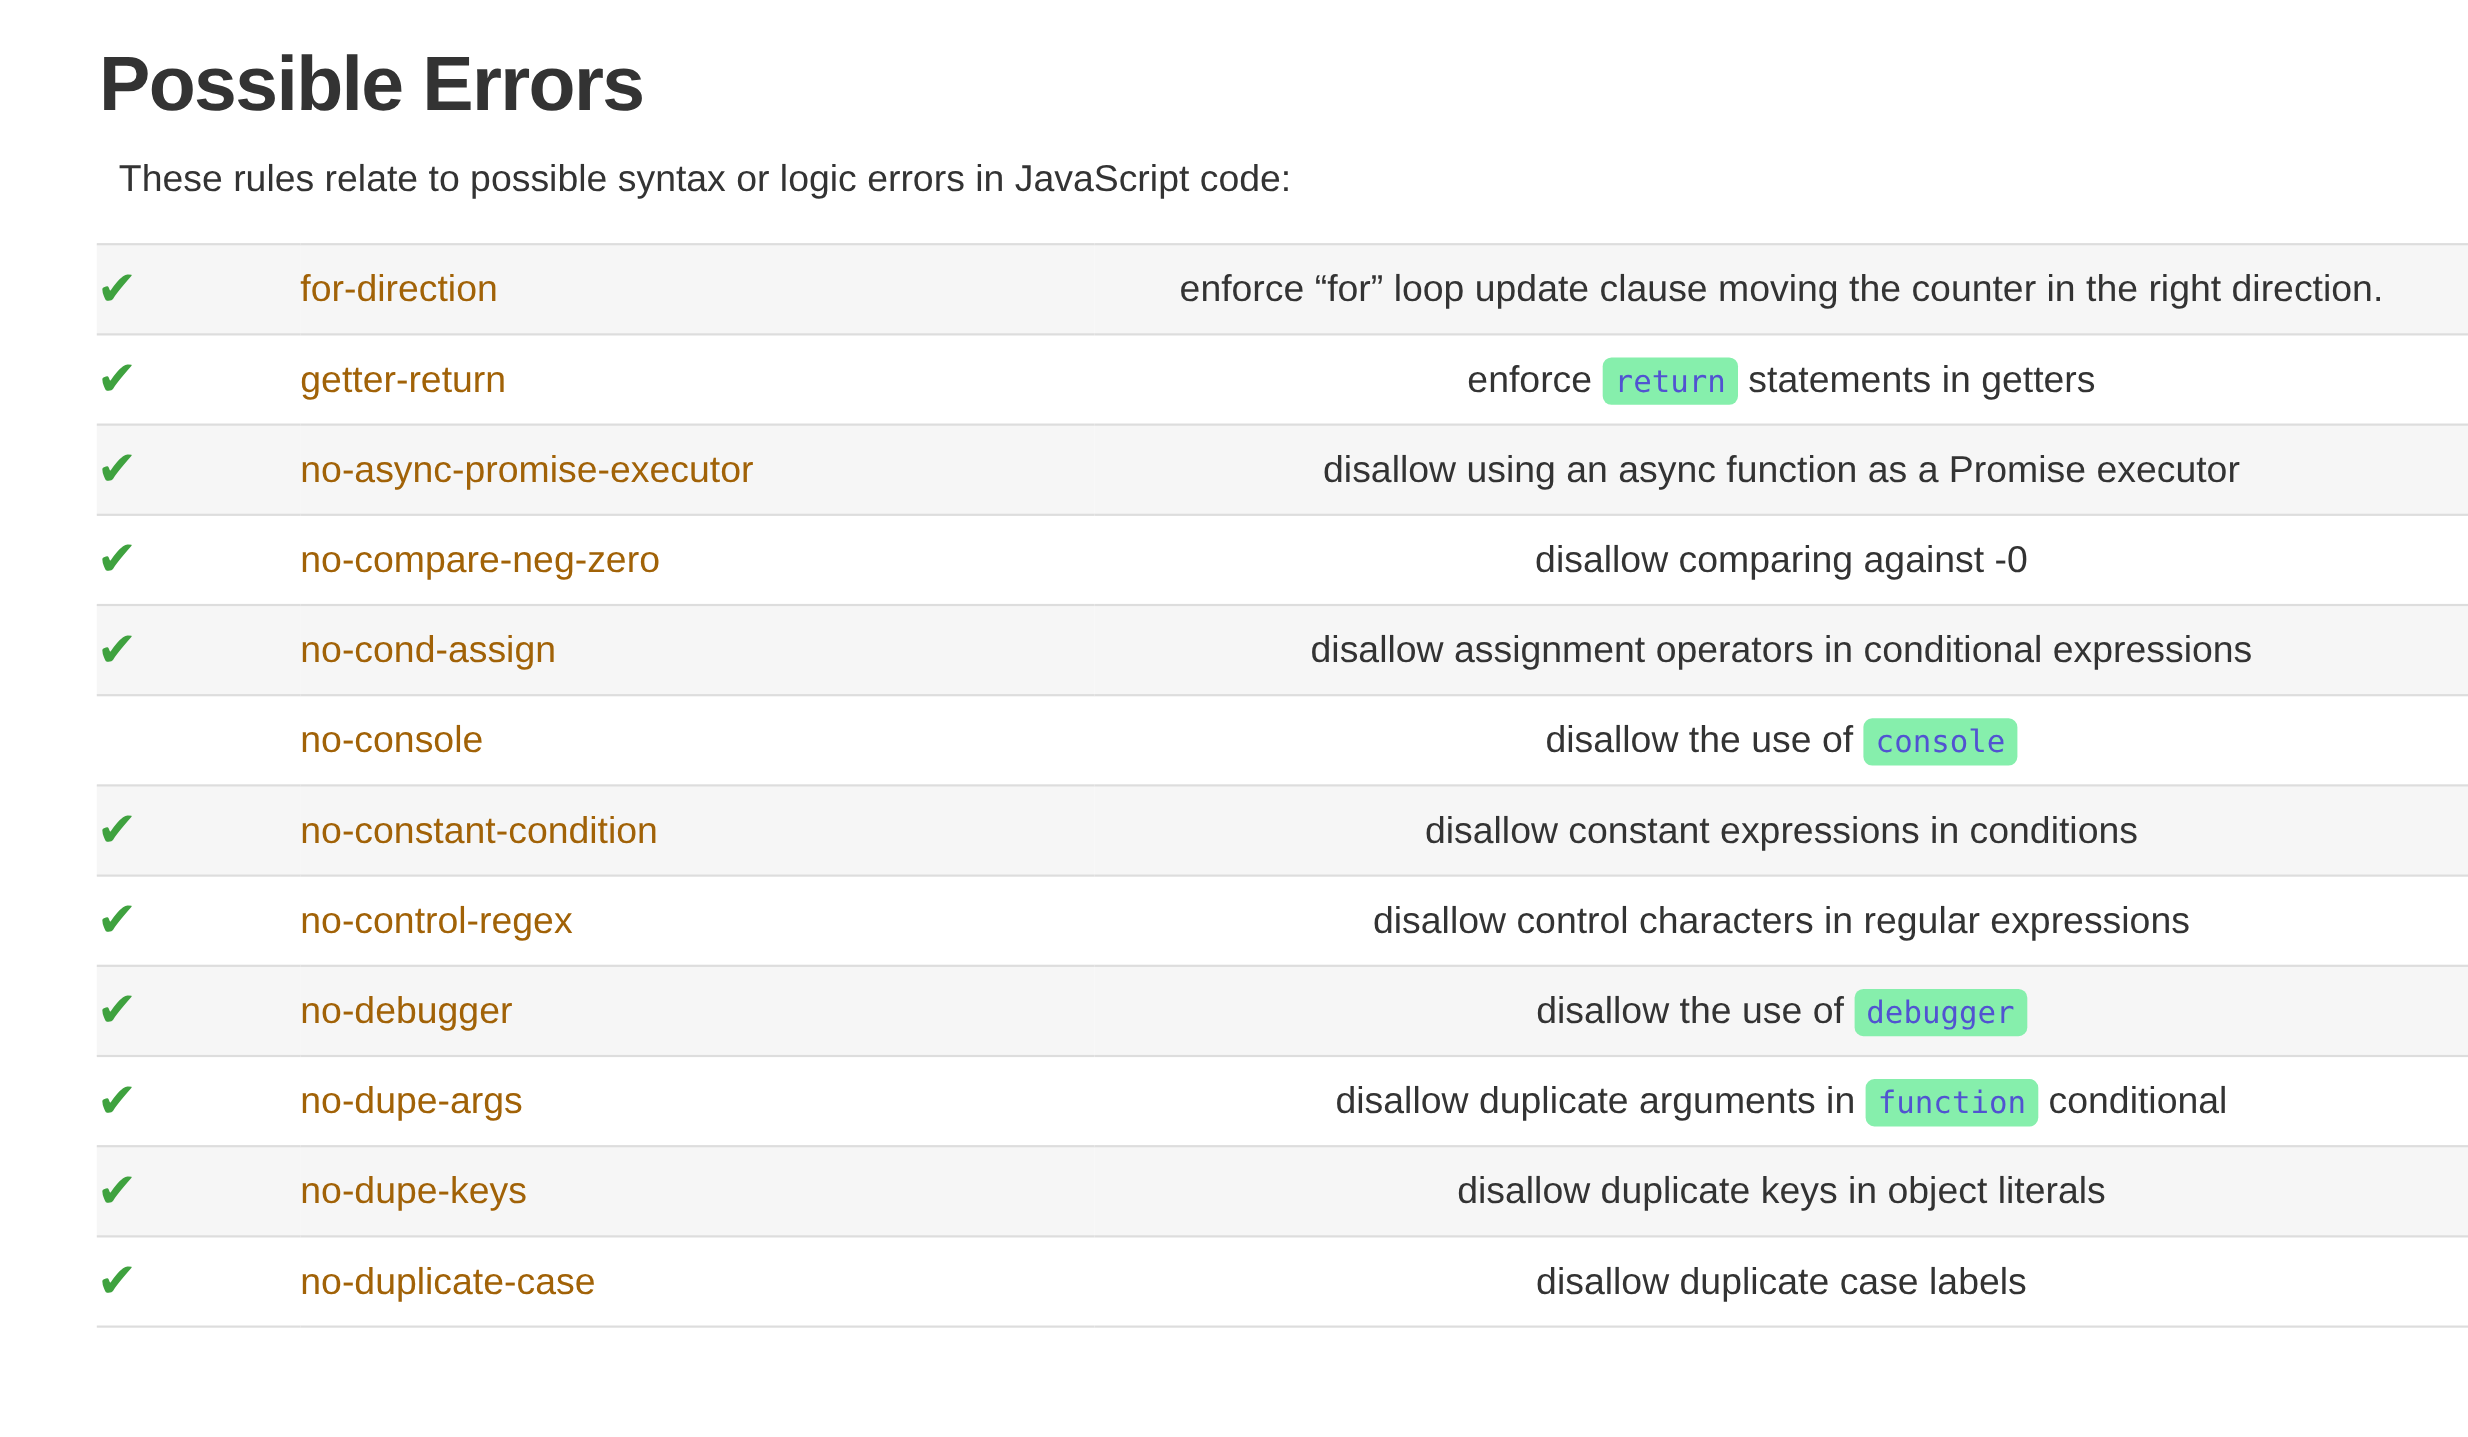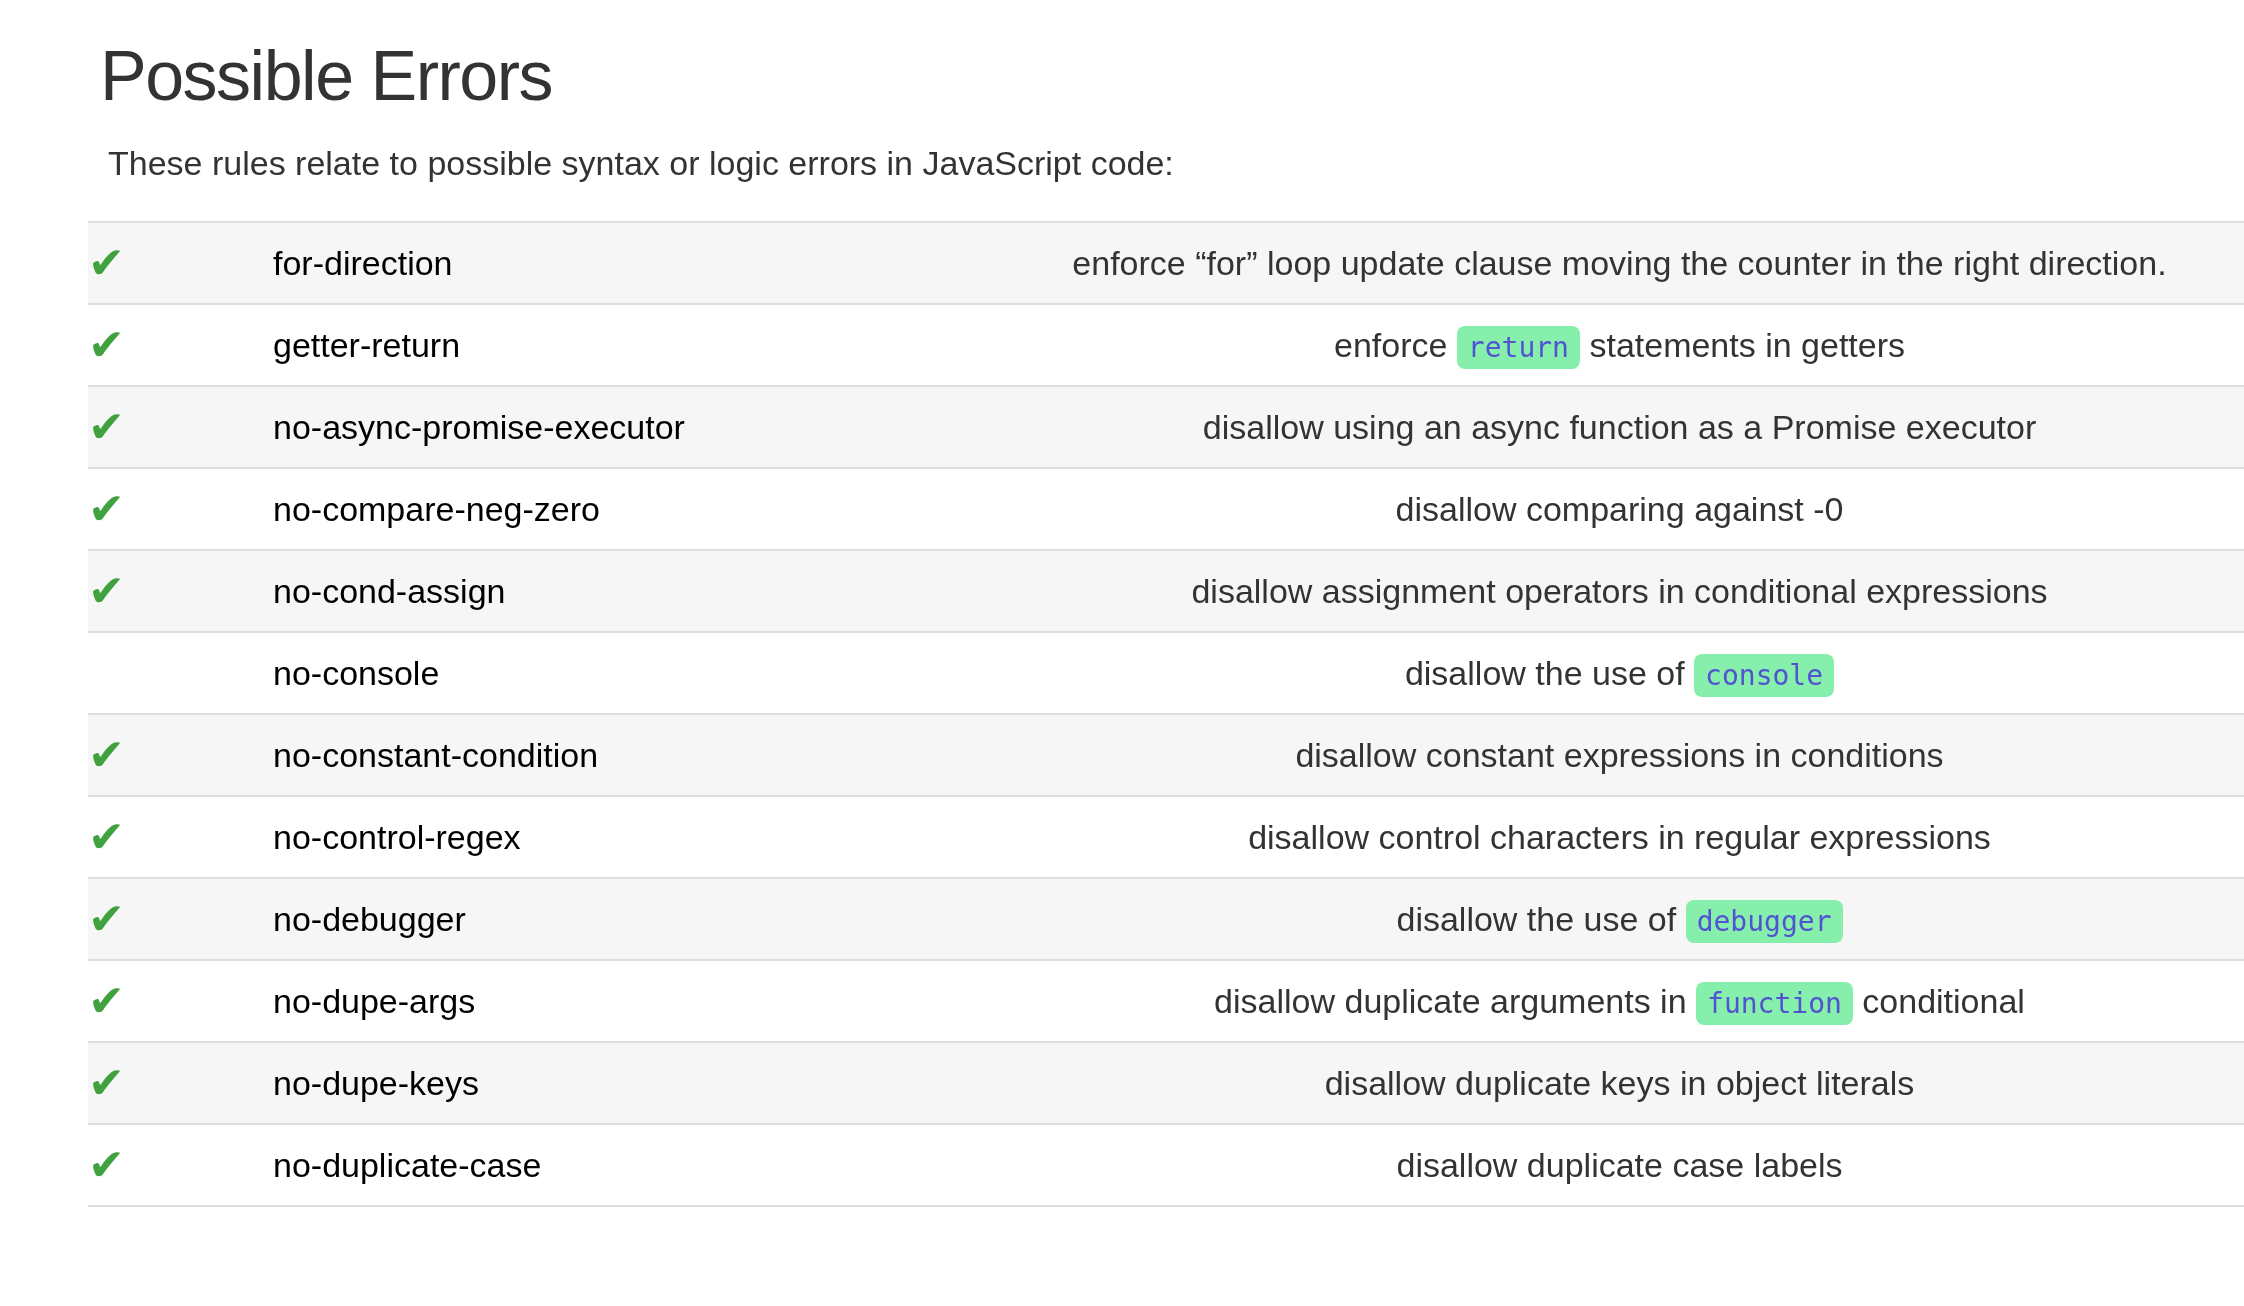--- a/index.html
+++ b/index.html
@@ -11,23 +11,23 @@
     width: 2244px;
     height: 1306px;
     overflow: hidden;
     font-family: "Liberation Sans", "DejaVu Sans", sans-serif;
     color: #333333;
   }
   .content {
     padding-left: 88px;
   }
   h1.page-title {
-    margin: 38px 0 0 12px;
+    margin: 38px 0 0 2px;
     font-size: 70px;
-    font-weight: 400;
+    font-weight: 700;
     letter-spacing: -1.5px;
     color: #333333;
     line-height: 1.1;
   }
   p.intro {
     margin: 26px 0 0 20px;
     font-size: 34px;
     line-height: 1.3;
     color: #333333;
   }
@@ -60,21 +60,21 @@
     padding-right: 24px;
     text-align: center;
   }
   .check {
     color: #3fa23f;
     font-size: 44px;
     line-height: 1;
     font-family: "DejaVu Sans", sans-serif;
   }
   a.rule-link {
-    color: #000000;
+    color: #a16207;
     text-decoration: none;
     cursor: pointer;
   }
   code.inline-code {
     font-family: "DejaVu Sans Mono", "Liberation Mono", monospace;
     font-size: 28px;
     background: #86efac;
     color: #5153d1;
     padding: 5px 11px;
     border-radius: 8px;

